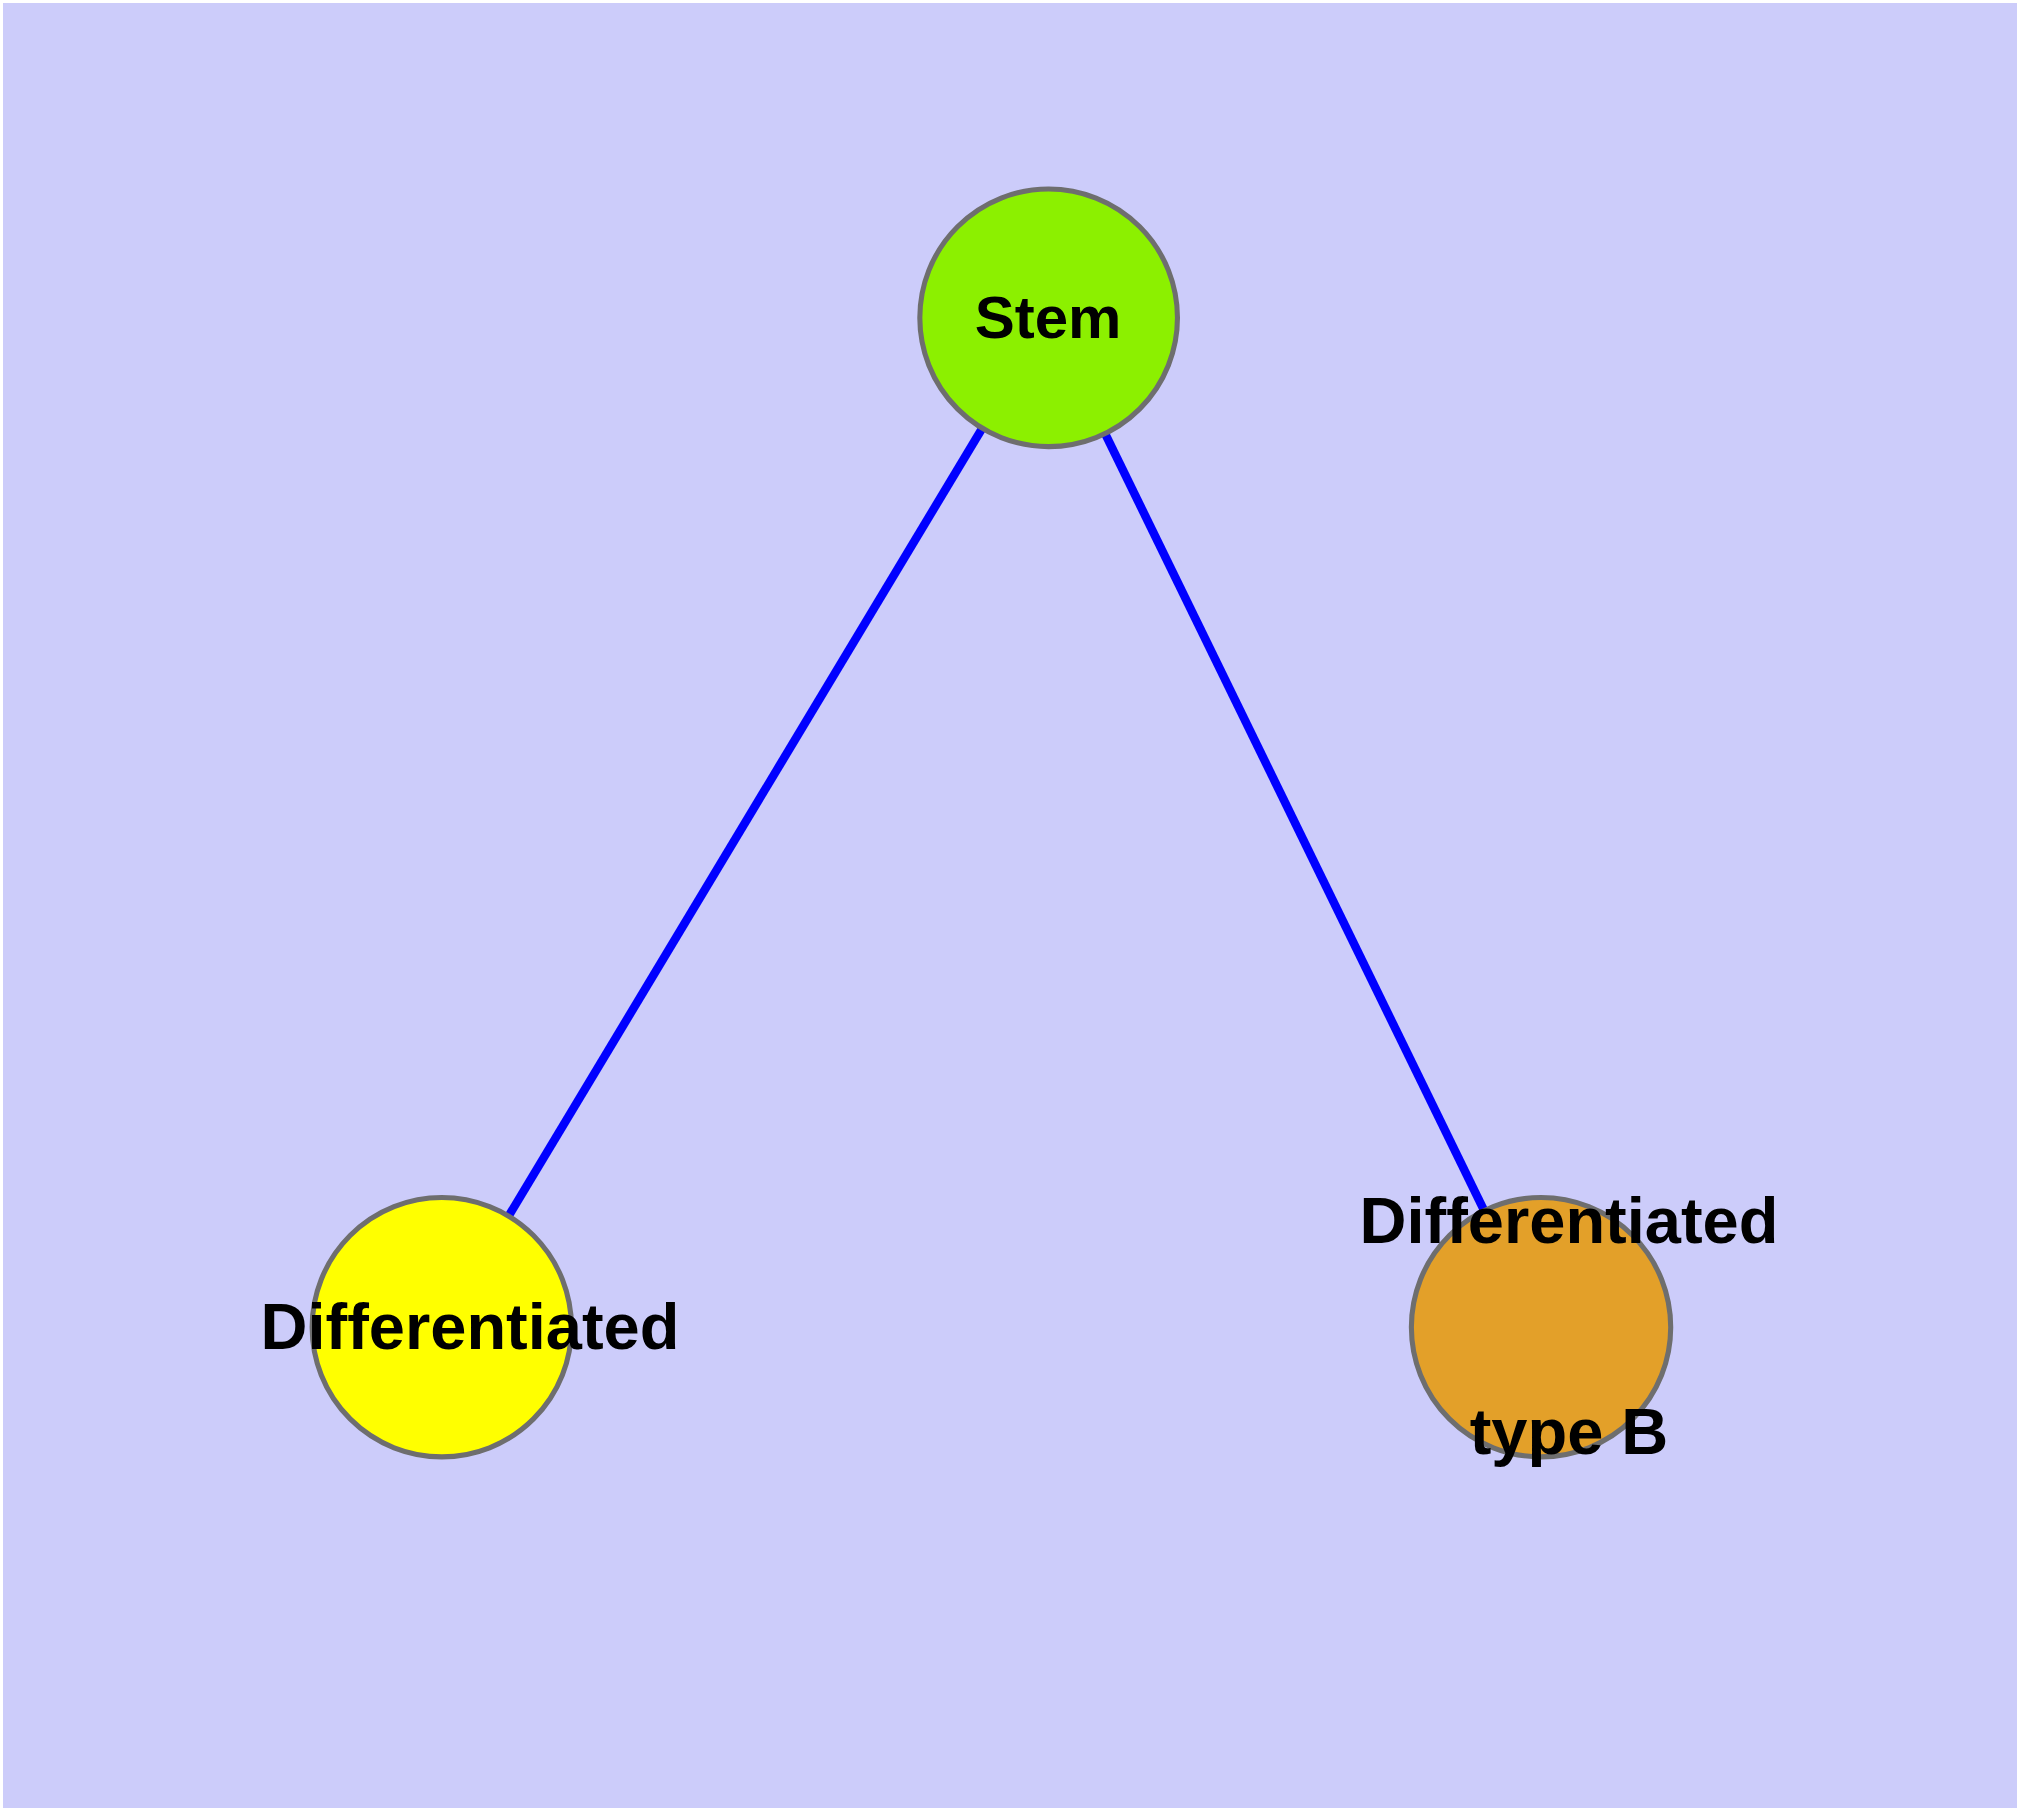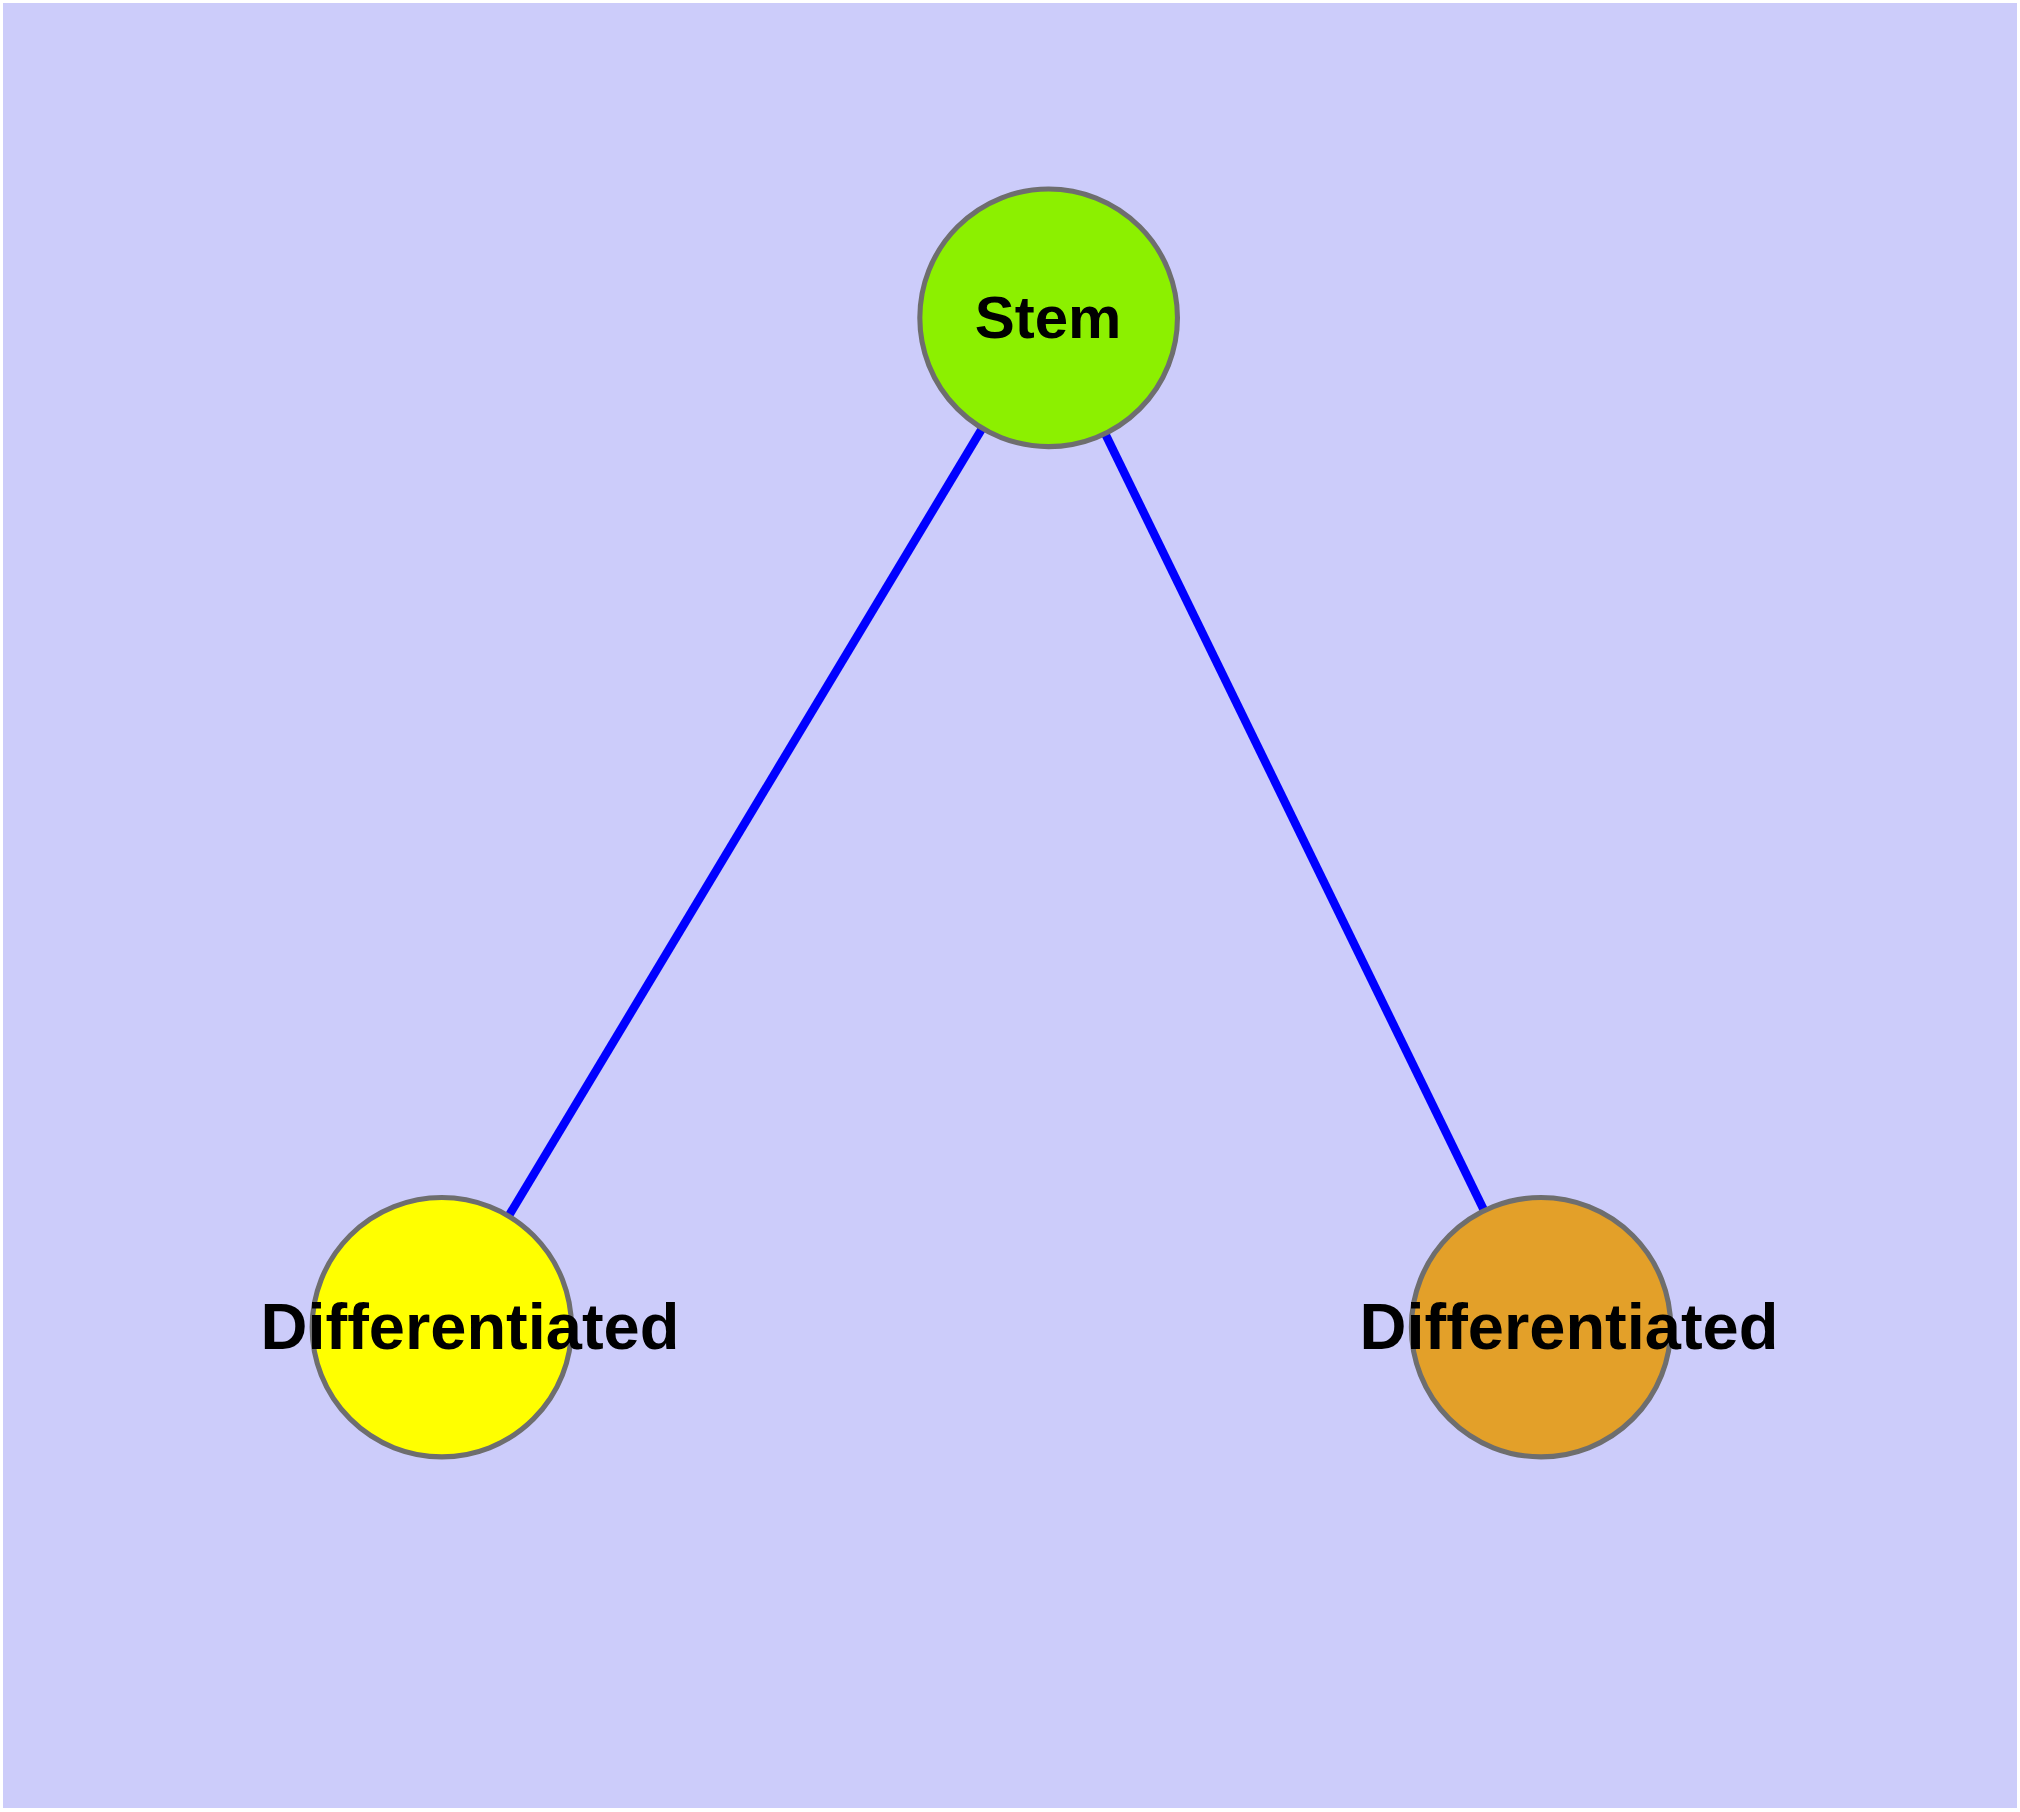--- a/index.html
+++ b/index.html
@@ -79,15 +79,16 @@
   </svg>
 
   <div class="node-label label-stem" style="left:1048px; top:318px;">Stem</div>
 
   <div class="node-label label-diff" style="left:442px; top:1327px;">
     <div>Differentiated</div>
   </div>
 
   <div class="node-label label-diff" style="left:1541px; top:1327px;">
     <div>Differentiated</div>
+    <div>type B</div>
   </div>
 </div>
 
 
 </body></html>

